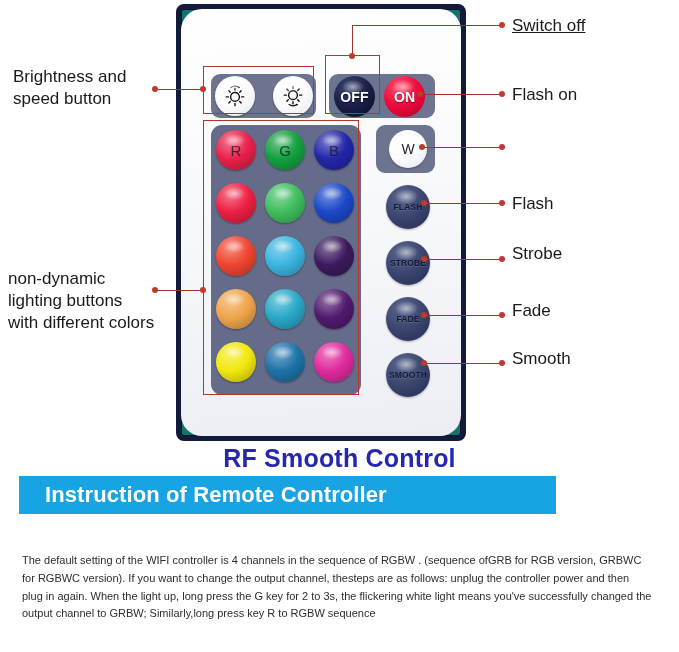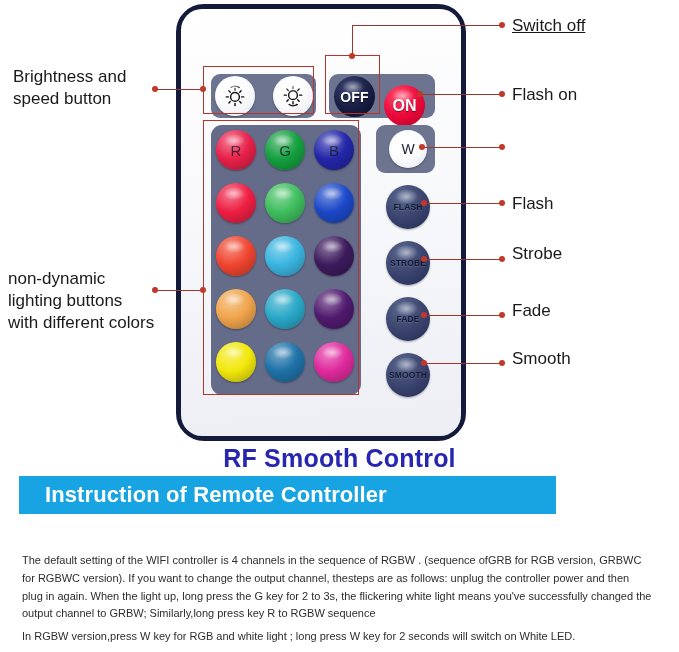--- a/index.html
+++ b/index.html
@@ -11,21 +11,21 @@
   }
   #root { position: relative; width: 679px; height: 652px; background: #fff; }
 
   
   .remote {
     position: absolute;
     left: 176px; top: 4px;
     width: 290px; height: 437px;
     background: #0f766e;
     border: 5px solid #131a3a;
-    border-radius: 28px;
+    border-radius: 8px;
     box-shadow: 0 0 0 1px #0c1026 inset;
   }
   .remote-inner {
     position: absolute; inset: 0;
     border-radius: 21px;
     background: linear-gradient(175deg,#ffffff 0%,#f6f7fa 55%,#eceef4 100%);
     overflow: hidden;
   }
 
   
@@ -65,23 +65,23 @@
   }
   .btn.sun svg { width: 28px; height: 28px; display:block; }
 
   .btn.off {
     left: 153px; top: 67px; width: 41px; height: 41px;
     background: radial-gradient(circle at 36% 26%, #3b4470 0%, #1b2048 48%, #090c22 100%);
     color: #ffffff; font-size: 14px; letter-spacing: .2px;
     text-shadow: 0 1px 1px rgba(0,0,0,.8);
   }
   .btn.on {
-    left: 203px; top: 76px; width: 41px; height: 41px;
+    left: 203px; top: 67px; width: 41px; height: 41px;
     background: radial-gradient(circle at 36% 26%, #ff4f6f 0%, #ee0a3c 48%, #b30026 100%);
-    color: #ffffff; font-size: 16px;
+    color: #ffffff; font-size: 14px;
     text-shadow: 0 1px 1px rgba(0,0,0,.5);
   }
   .btn.w {
     left: 208px; top: 121px; width: 38px; height: 38px;
     background: radial-gradient(circle at 36% 28%, #ffffff 0%, #fcfcfe 50%, #e3e5ec 100%);
     color: #1b1f30; font-size: 14px; font-weight: normal;
     box-shadow: 0 1px 2px rgba(0,0,0,.3);
   }
   .btn.fx {
     left: 205px; width: 44px; height: 44px;
@@ -327,15 +327,14 @@
 
   <div class="note" style="left:512px; top:348px;">Smooth</div>
 
   <div class="rf-title">RF Smooth Control</div>
 
   <div class="banner">
     <span>Instruction of Remote Controller</span>
   </div>
 
   <div class="para p1">The default setting of the WIFI controller is 4 channels in the sequence of RGBW . (sequence ofGRB for RGB version, GRBWC for RGBWC version). If you want to change the output channel, thesteps are as follows: unplug the controller power and then plug in again. When the light up, long press the G key for 2 to 3s, the flickering white light means you've successfully changed the output channel to GRBW; Similarly,long press key R to RGBW sequence</div>
-  <div class="para p2">In RGBW version,press W key for RGB and white light ; long press W key for 2 seconds will switch on White LED.</div>
 
 </div>
 
 </body></html>

